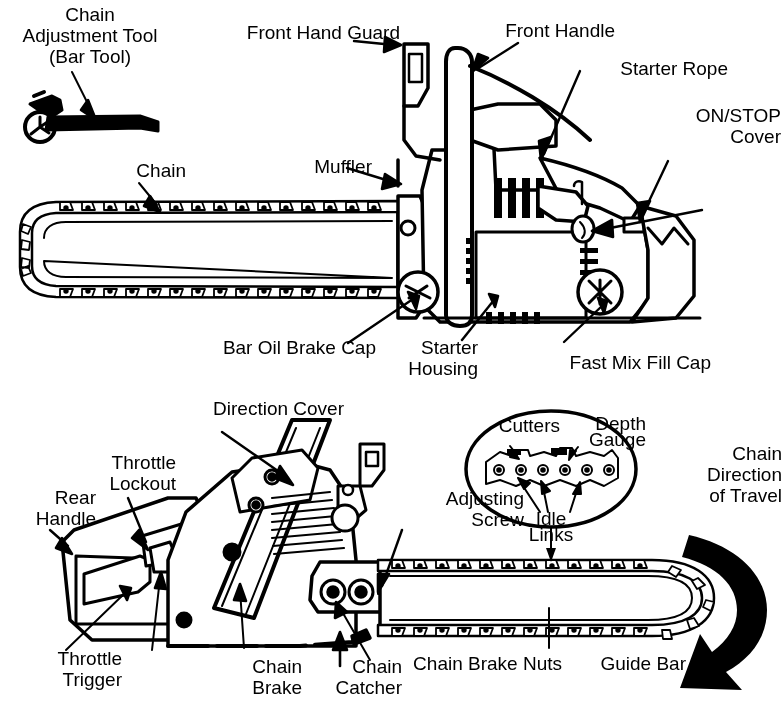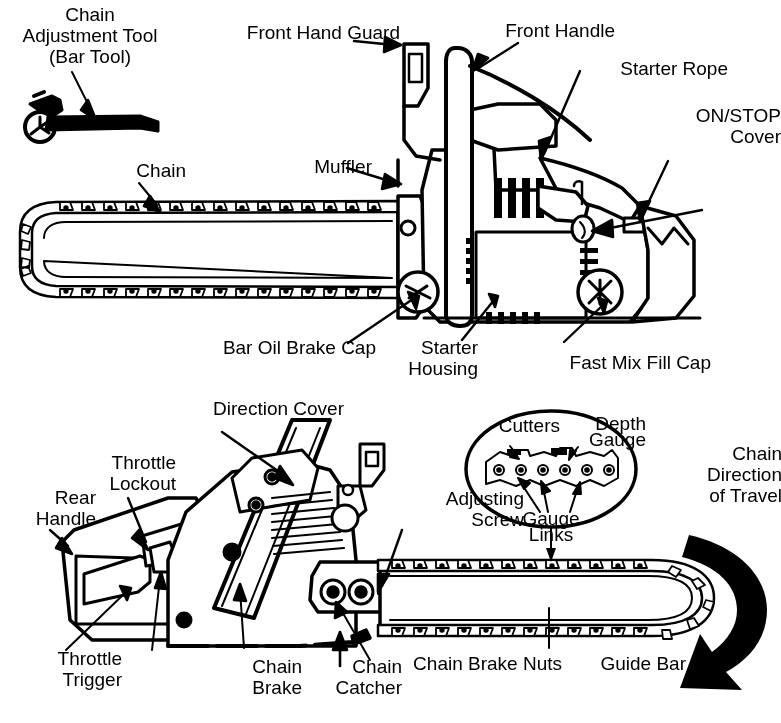--- a/index.html
+++ b/index.html
@@ -419,16 +419,16 @@
 Catcher</div>
 
   <div class="lbl l" style="left:566px;top:653px;width:120px;">Guide Bar</div>
 
   <div class="lbl l" style="left:382px;top:653px;width:180px;">Chain Brake Nuts</div>
 
   <div class="lbl sm l" style="left:480px;top:418px;width:80px;">Cutters</div>
 
   <div class="lbl sm l" style="left:536px;top:416px;width:110px;">Depth Gauge</div>
 
-  <div class="lbl sm c" style="left:519px;top:511px;width:64px;">Gauge
+  <div class="lbl sm c" style="left:519px;top:511px;width:64px;">Idle
 Links</div>
 
 </div>
 
 </body></html>

